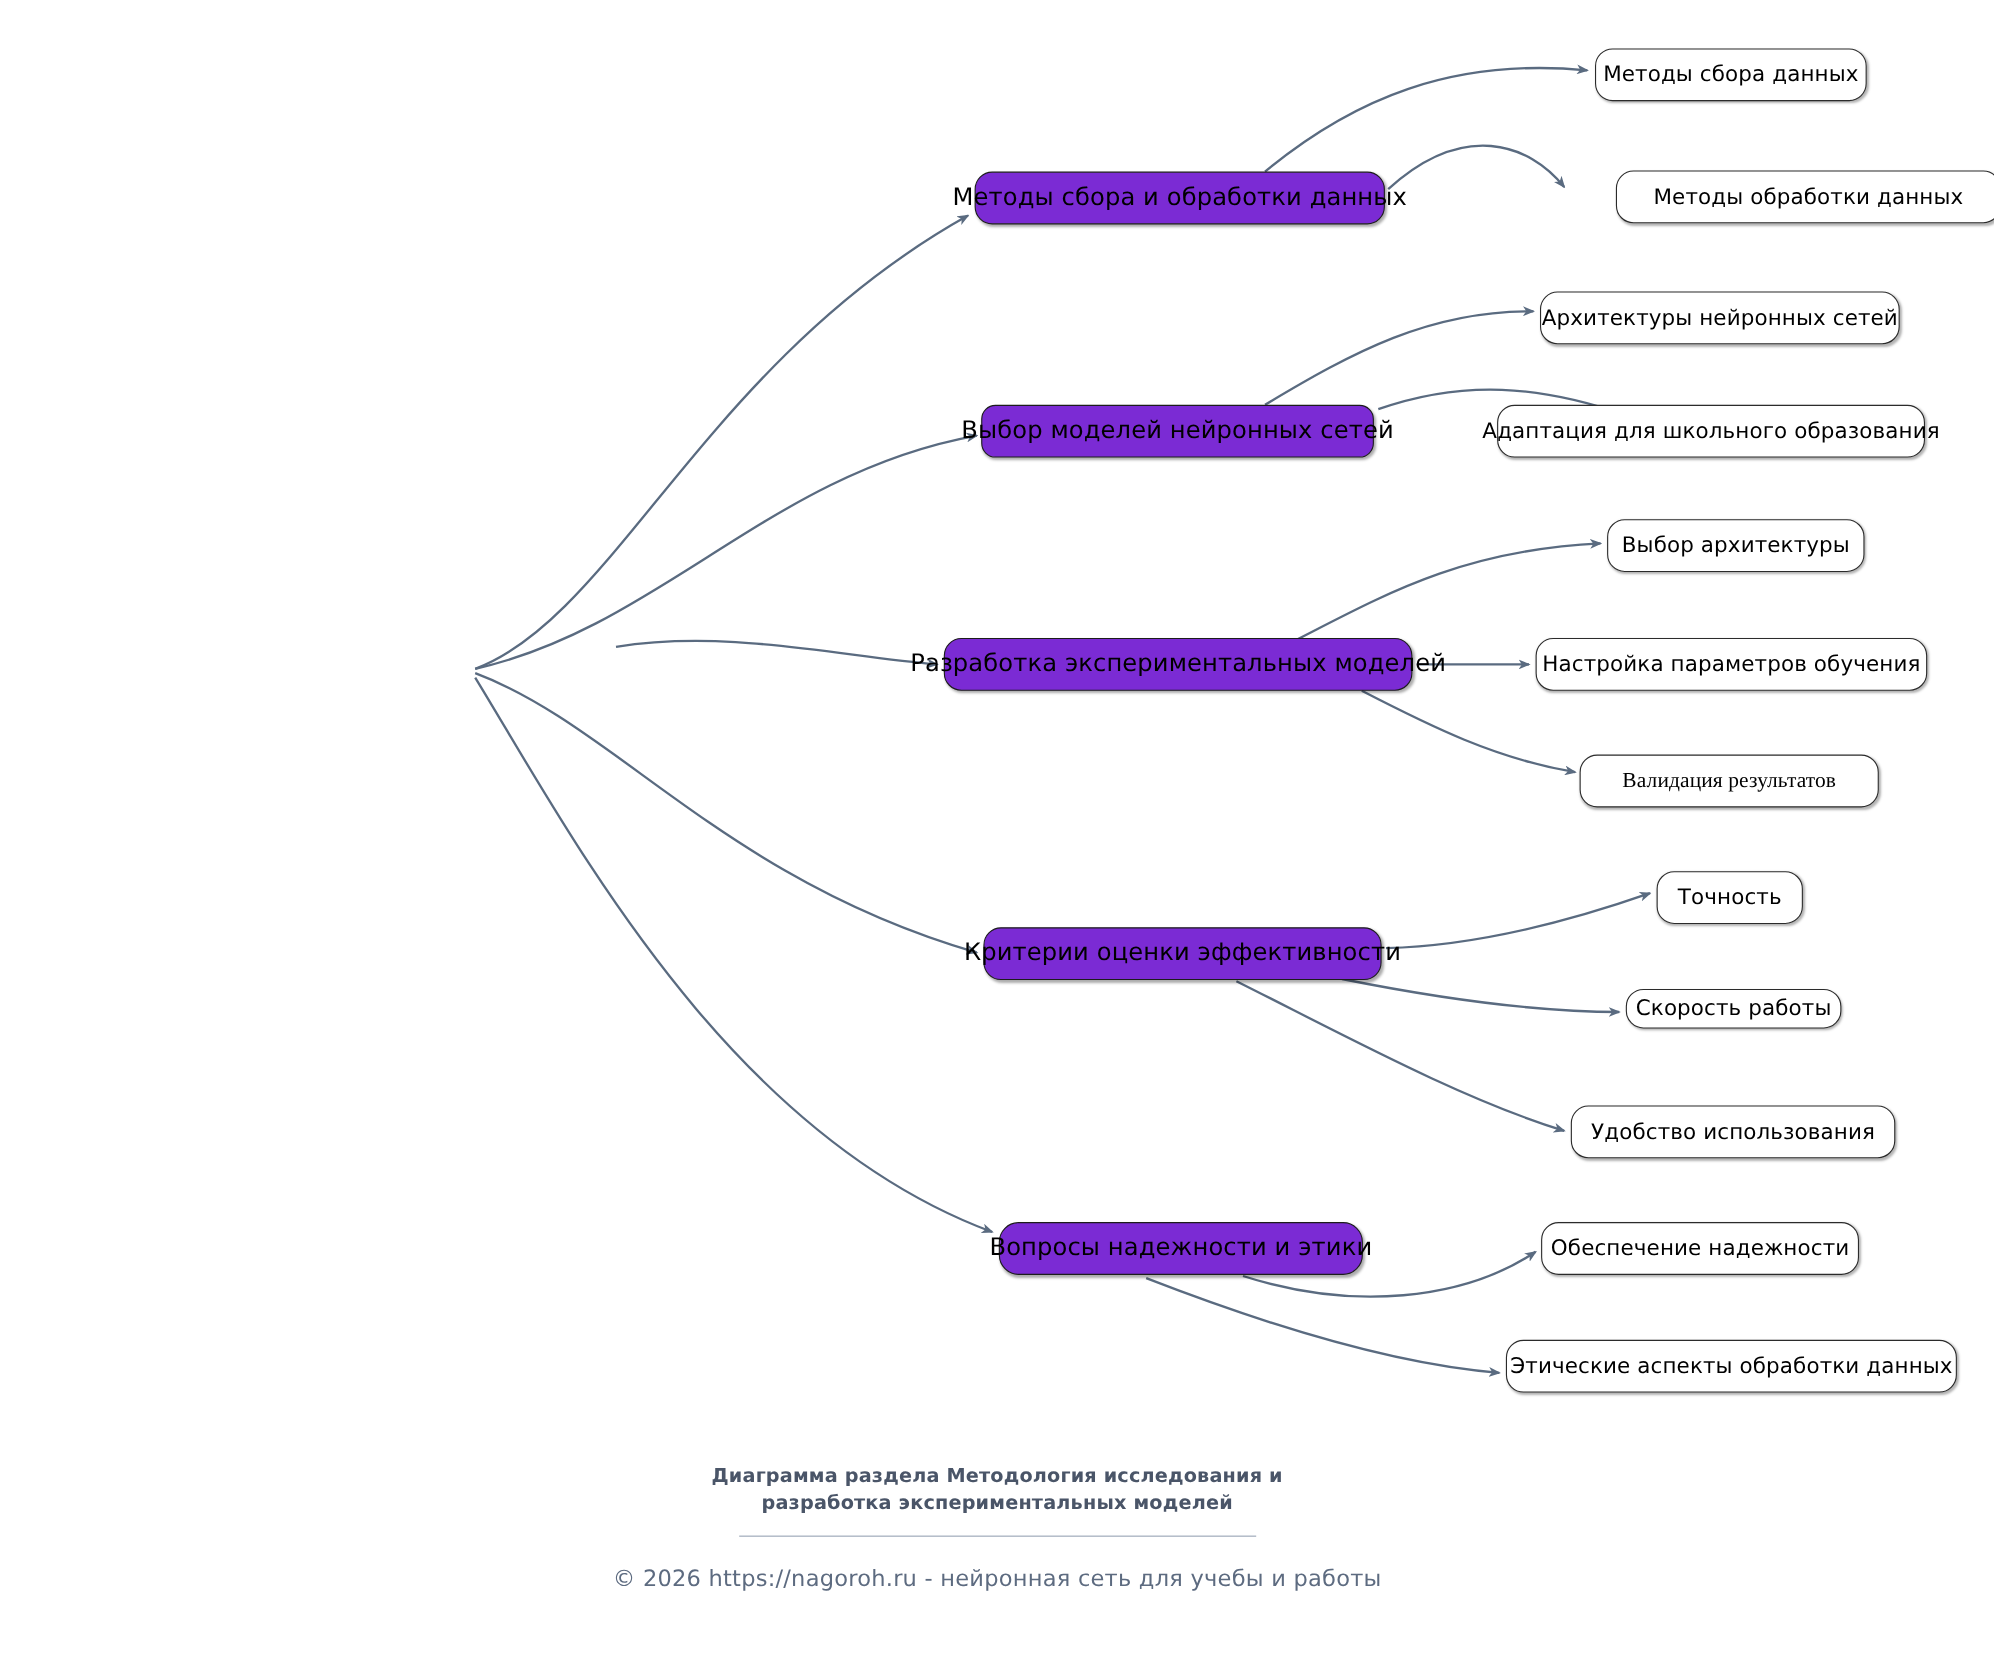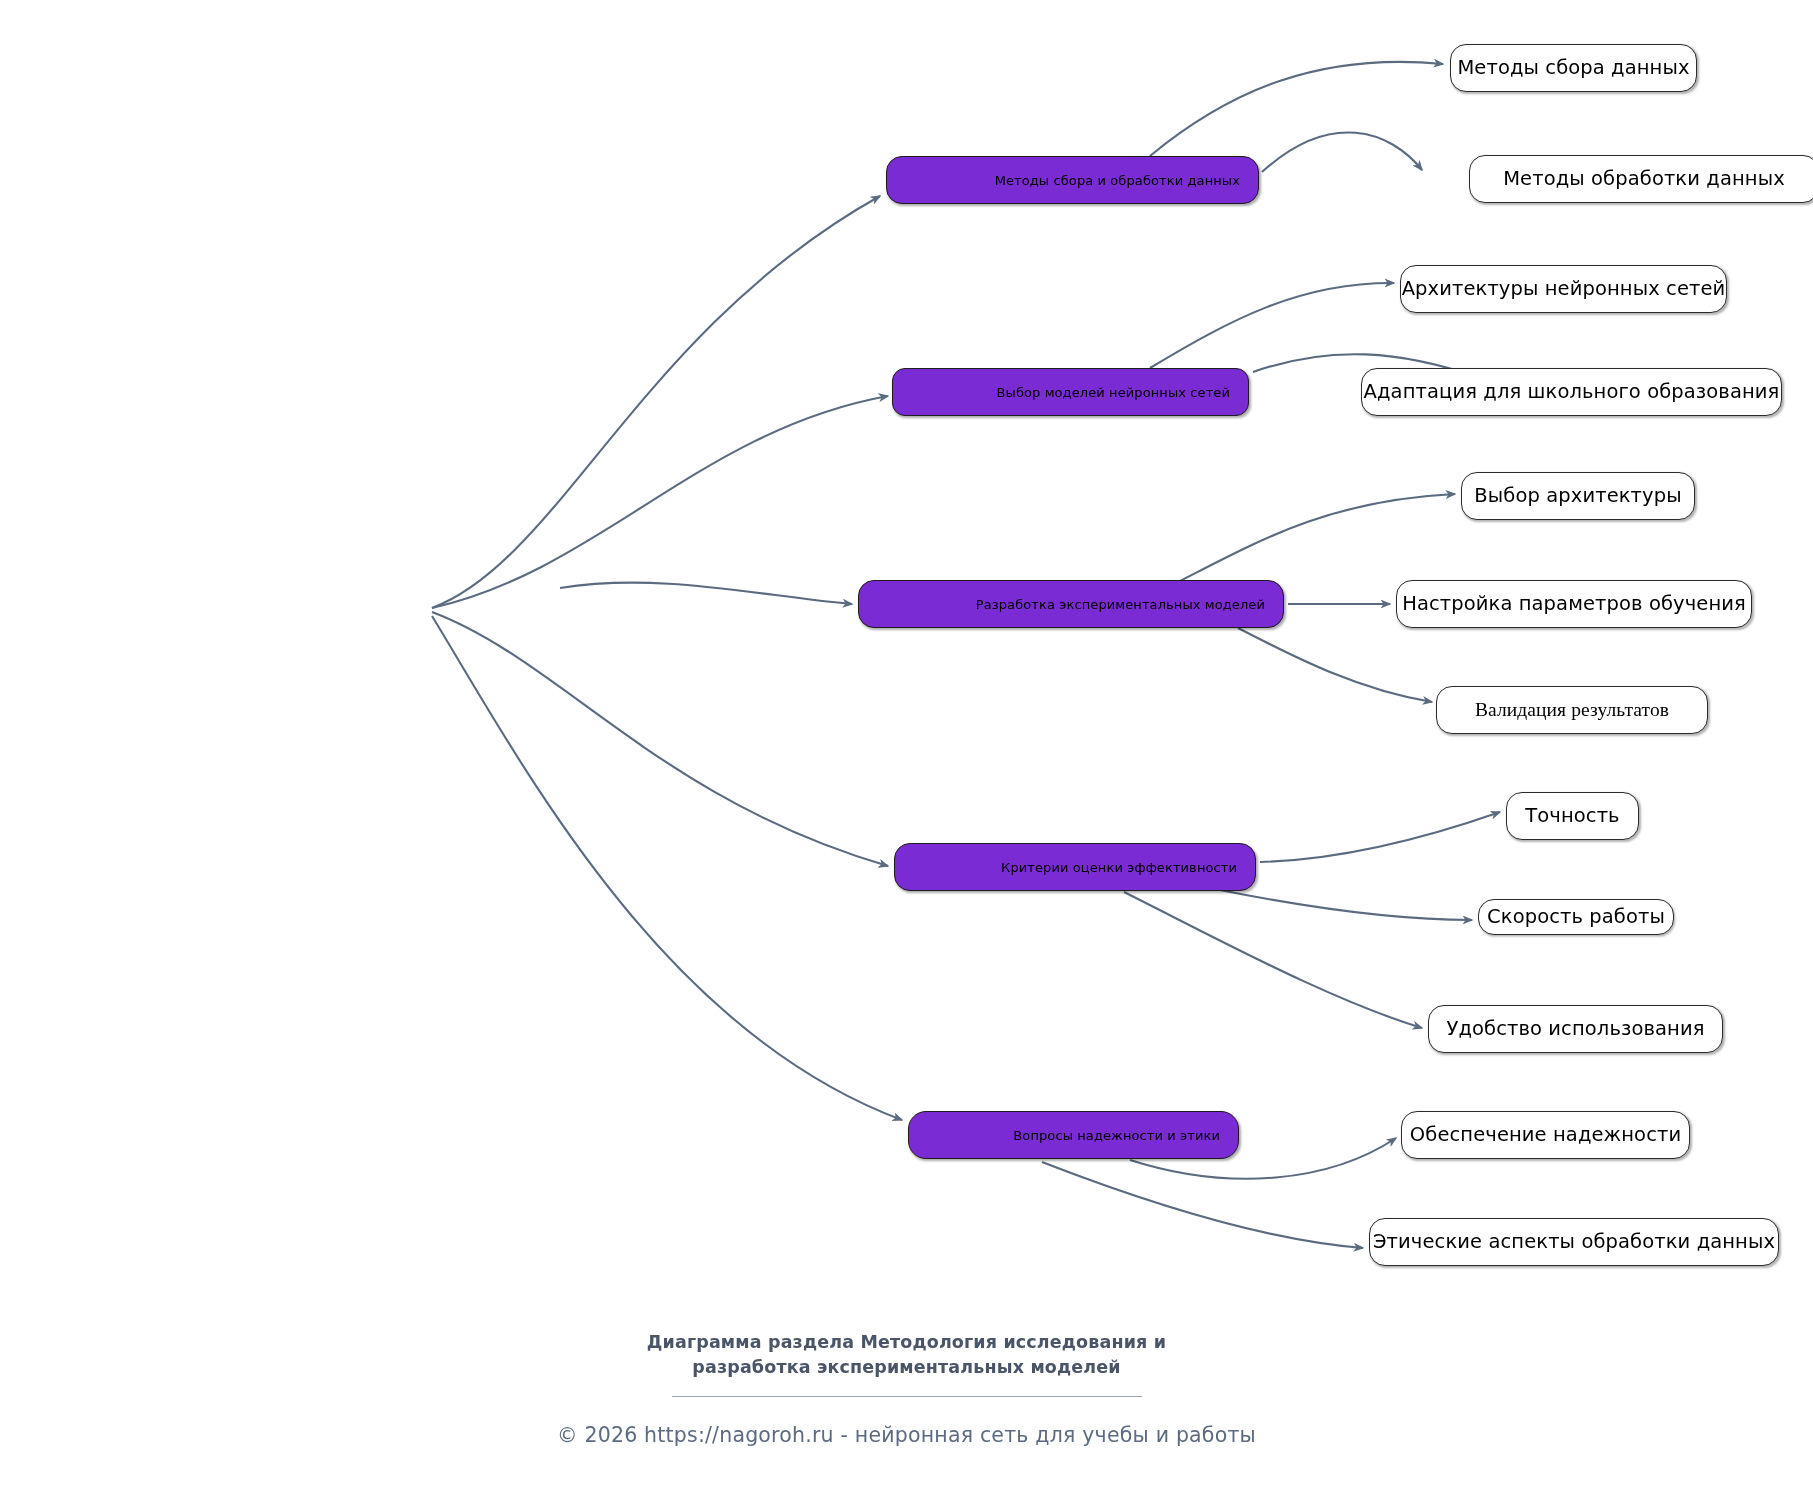--- a/index.html
+++ b/index.html
@@ -49,22 +49,21 @@
     background: #7AB51D;
     border: 1.6px solid #262626;
     box-shadow: 1.5px 2px 2.5px rgba(0,0,0,0.33);
     font-size: 19.5px;
   }
 
   .node-branch {
     background: #7B2BD4;
     border: 1.6px solid #1c1c1c;
     box-shadow: 1.5px 2px 2.5px rgba(0,0,0,0.33);
-    font-size: 13px;
-    justify-content: flex-end;
+    font-size: 22px;
   }
 
   .node-leaf {
     background: #ffffff;
     border: 1.5px solid #2b2b2b;
     box-shadow: 1.2px 1.6px 2.2px rgba(0,0,0,0.30);
     font-size: 19.5px;
   }
 
   .node-label {
@@ -150,21 +149,21 @@
   <div class="node node-leaf" style="left:1428px; top:155px; width:350px; height:48px;margin-left:41px;">
     <span class="node-label">Методы обработки данных</span>
   </div>
 
   <div class="node node-branch" style="left:892px; top:368px; width:357px; height:48px;border-radius:13px;">
     <span class="node-label">Выбор моделей нейронных сетей</span>
   </div>
   <div class="node node-leaf" style="left:1400px; top:265px; width:327px; height:48px;">
     <span class="node-label">Архитектуры нейронных сетей</span>
   </div>
-  <div class="node node-leaf" style="left:1361px; top:368px; width:421px; height:48px;">
+  <div class="node node-leaf" style="left:1361px; top:368px; width:389px; height:48px;">
     <span class="node-label">Адаптация для школьного образования</span>
   </div>
 
   <div class="node node-branch" style="left:858px; top:580px; width:426px; height:48px;">
     <span class="node-label">Разработка экспериментальных моделей</span>
   </div>
   <div class="node node-leaf" style="left:1461px; top:472px; width:234px; height:48px;">
     <span class="node-label">Выбор архитектуры</span>
   </div>
   <div class="node node-leaf" style="left:1396px; top:580px; width:356px; height:48px;">

